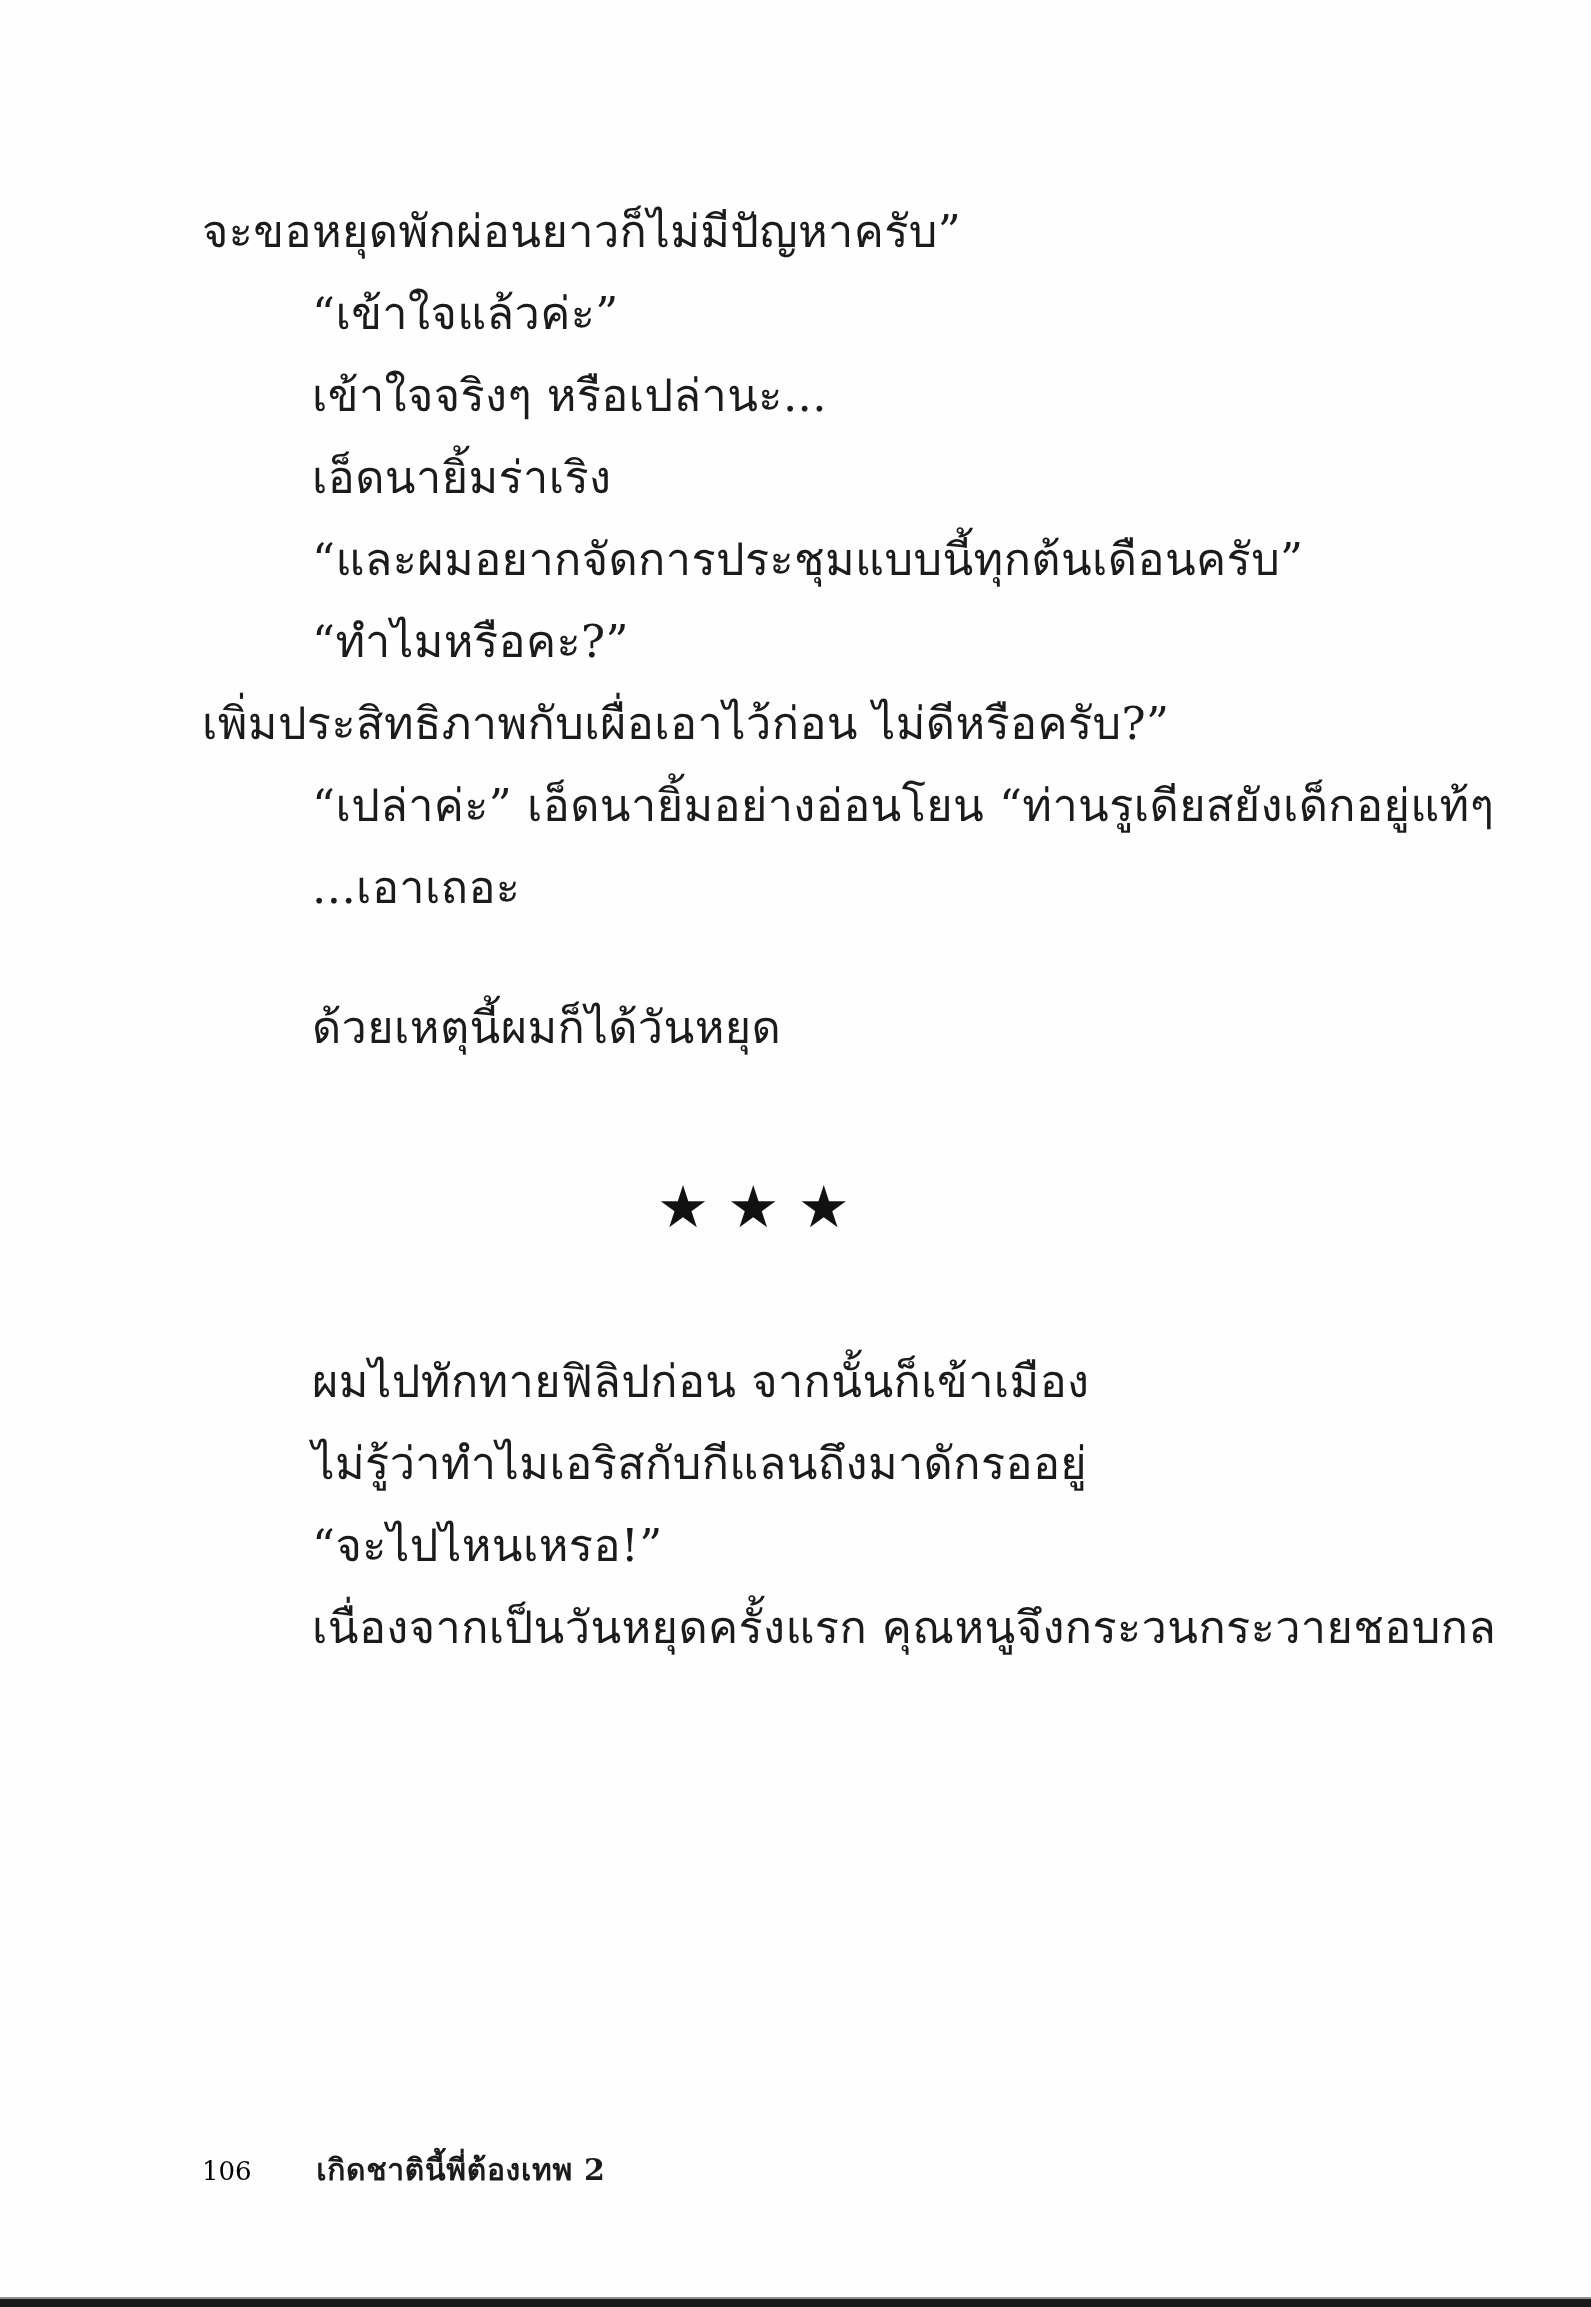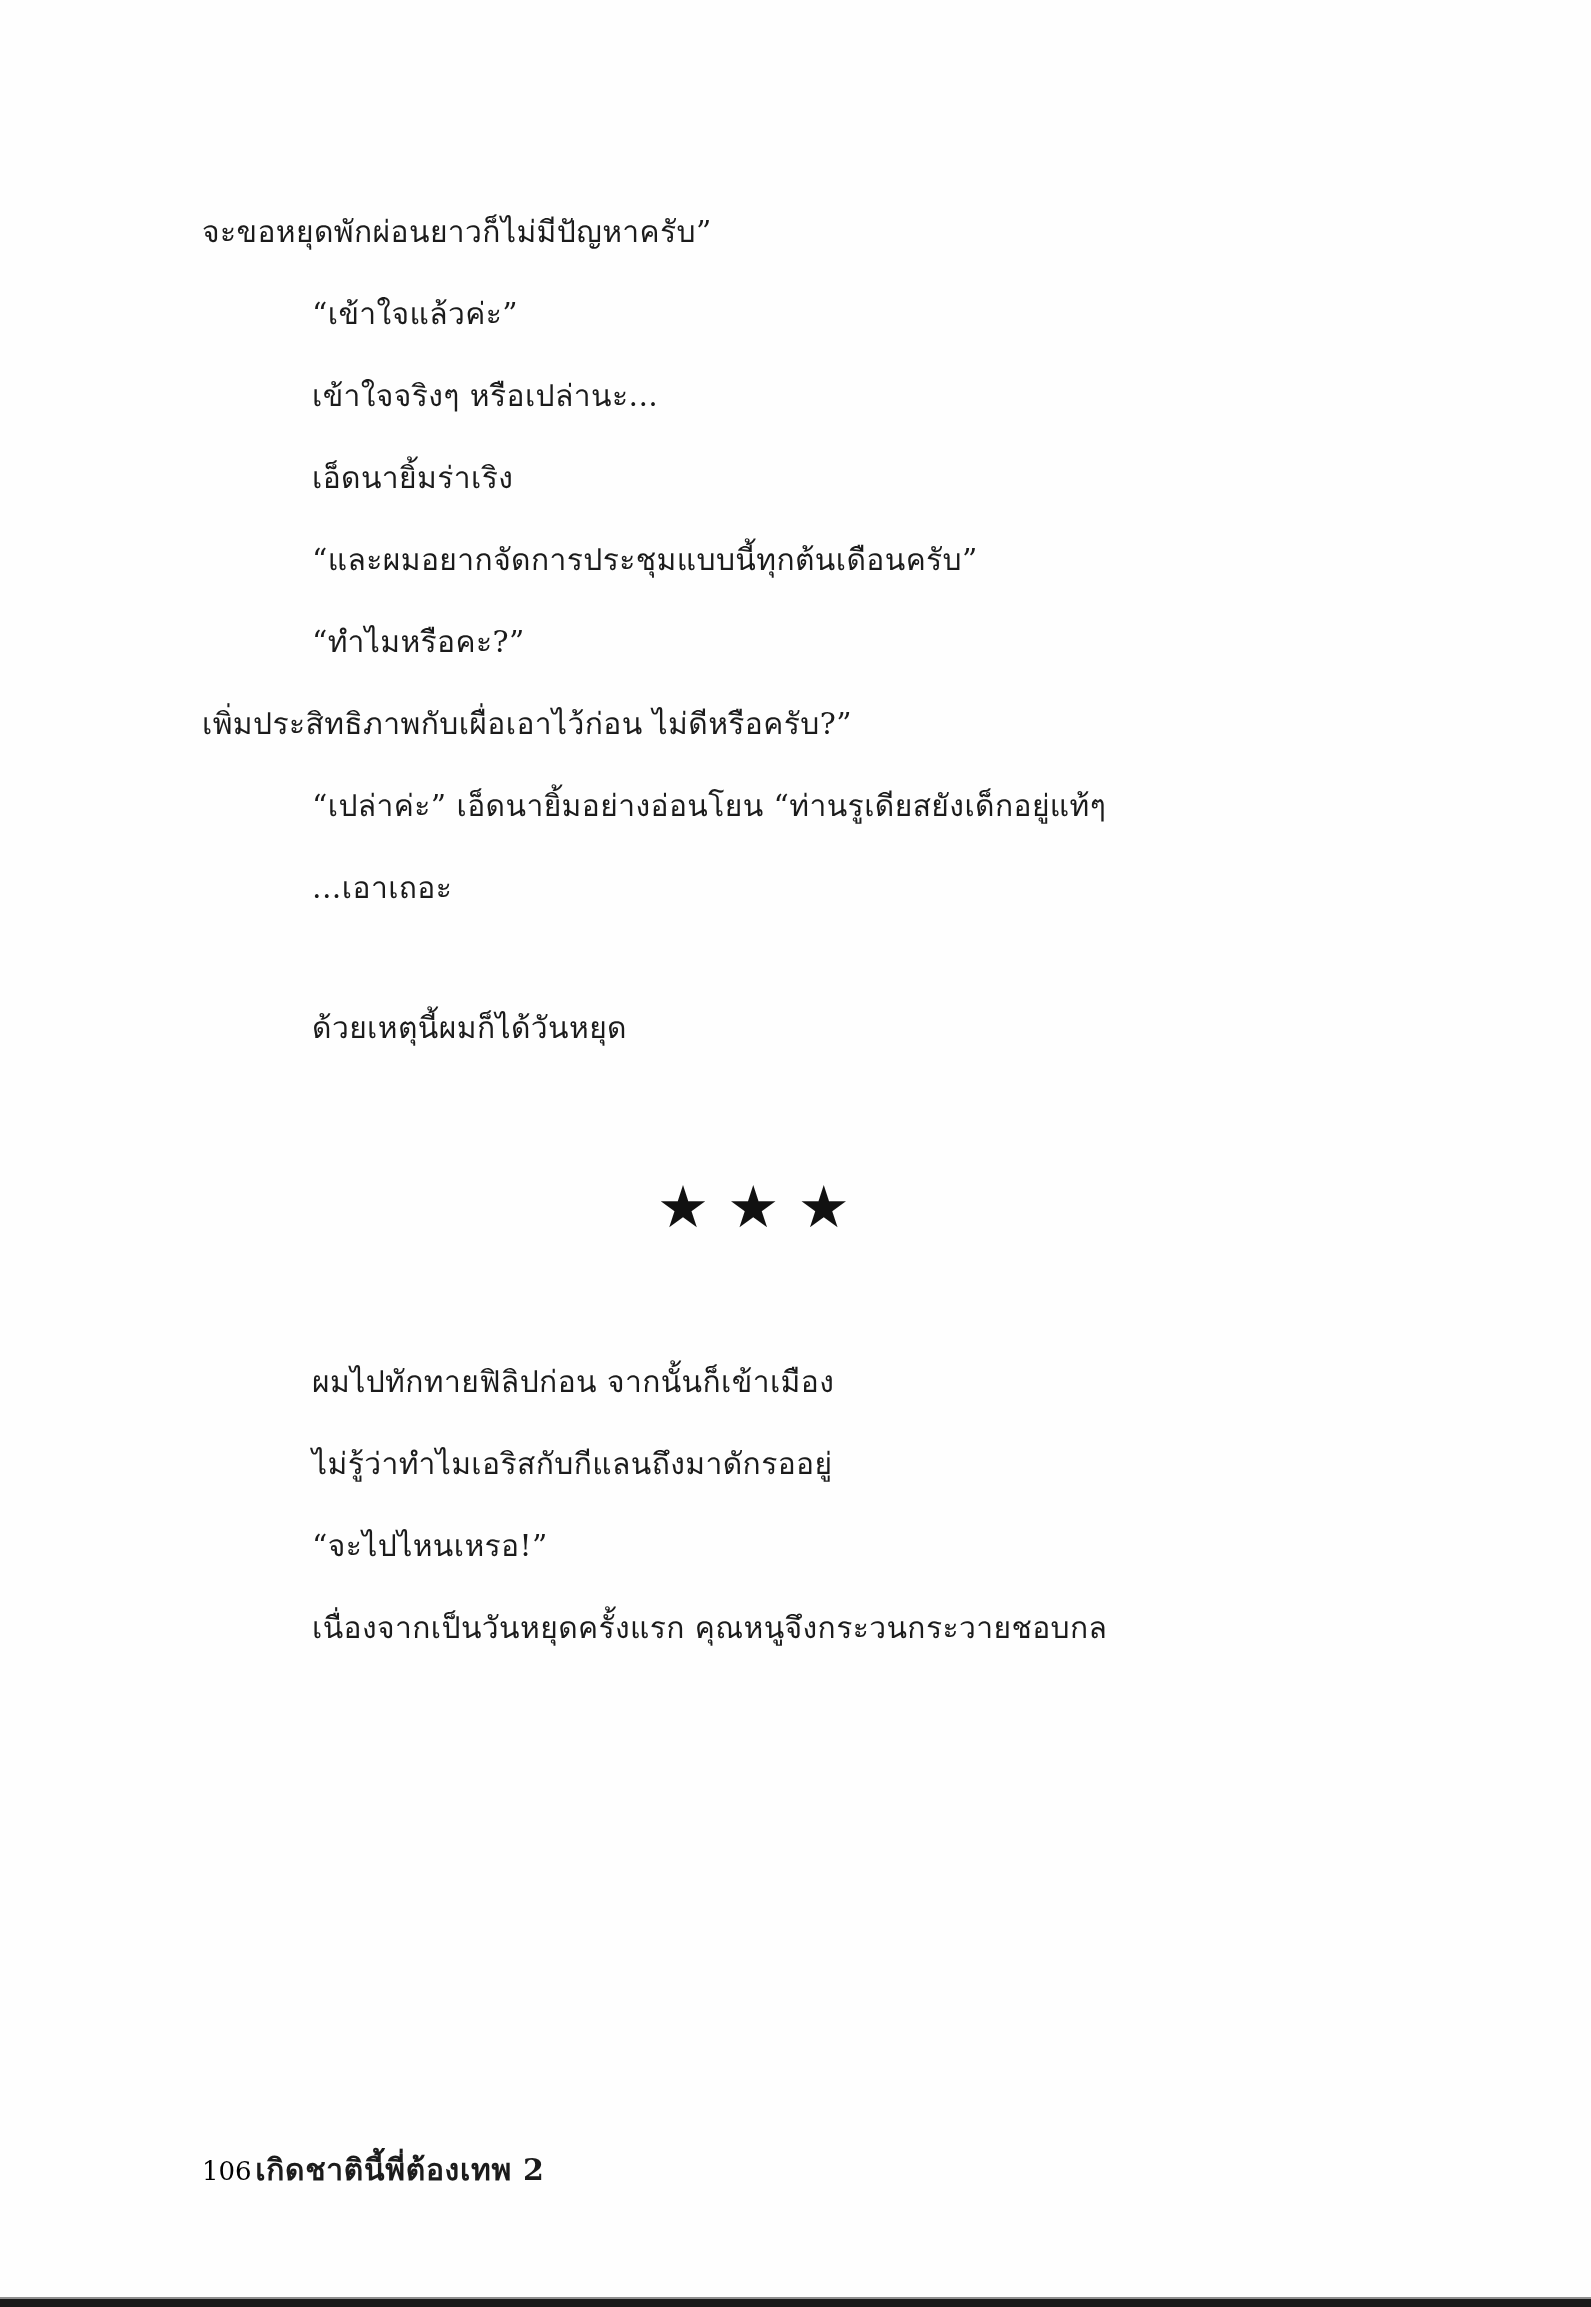--- a/index.html
+++ b/index.html
@@ -18,21 +18,21 @@
   }
   .body-text {
     position: absolute;
     top: 191px;
     left: 202px;
     width: 1121px;
   }
   .text-line {
     height: 82px;
     line-height: 82px;
-    font-size: 30px;
+    font-size: 45px;
     white-space: nowrap;
     letter-spacing: 0.4px;
   }
   .text-line.indent {
     padding-left: 110px;
   }
   .spacer-a { height: 58px; }
   .spacer-b { height: 85px; }
   .spacer-c { height: 81px; }
   .star-divider {
@@ -55,20 +55,21 @@
   .footer .page-number {
     font-size: 26px;
     color: #000000;
     display: inline-block;
   }
   .footer .book-title {
     font-size: 30px;
     font-weight: bold;
     color: #1b1b1b;
     display: inline-block;
+    margin-left: 61px;
     letter-spacing: 0.7px;
   }
   .bottom-bar {
     position: absolute;
     left: 0;
     bottom: 0;
     width: 100%;
     height: 8.5px;
     background: #1a1a1a;
     border-top: 2.1px solid #8f8f8f;

